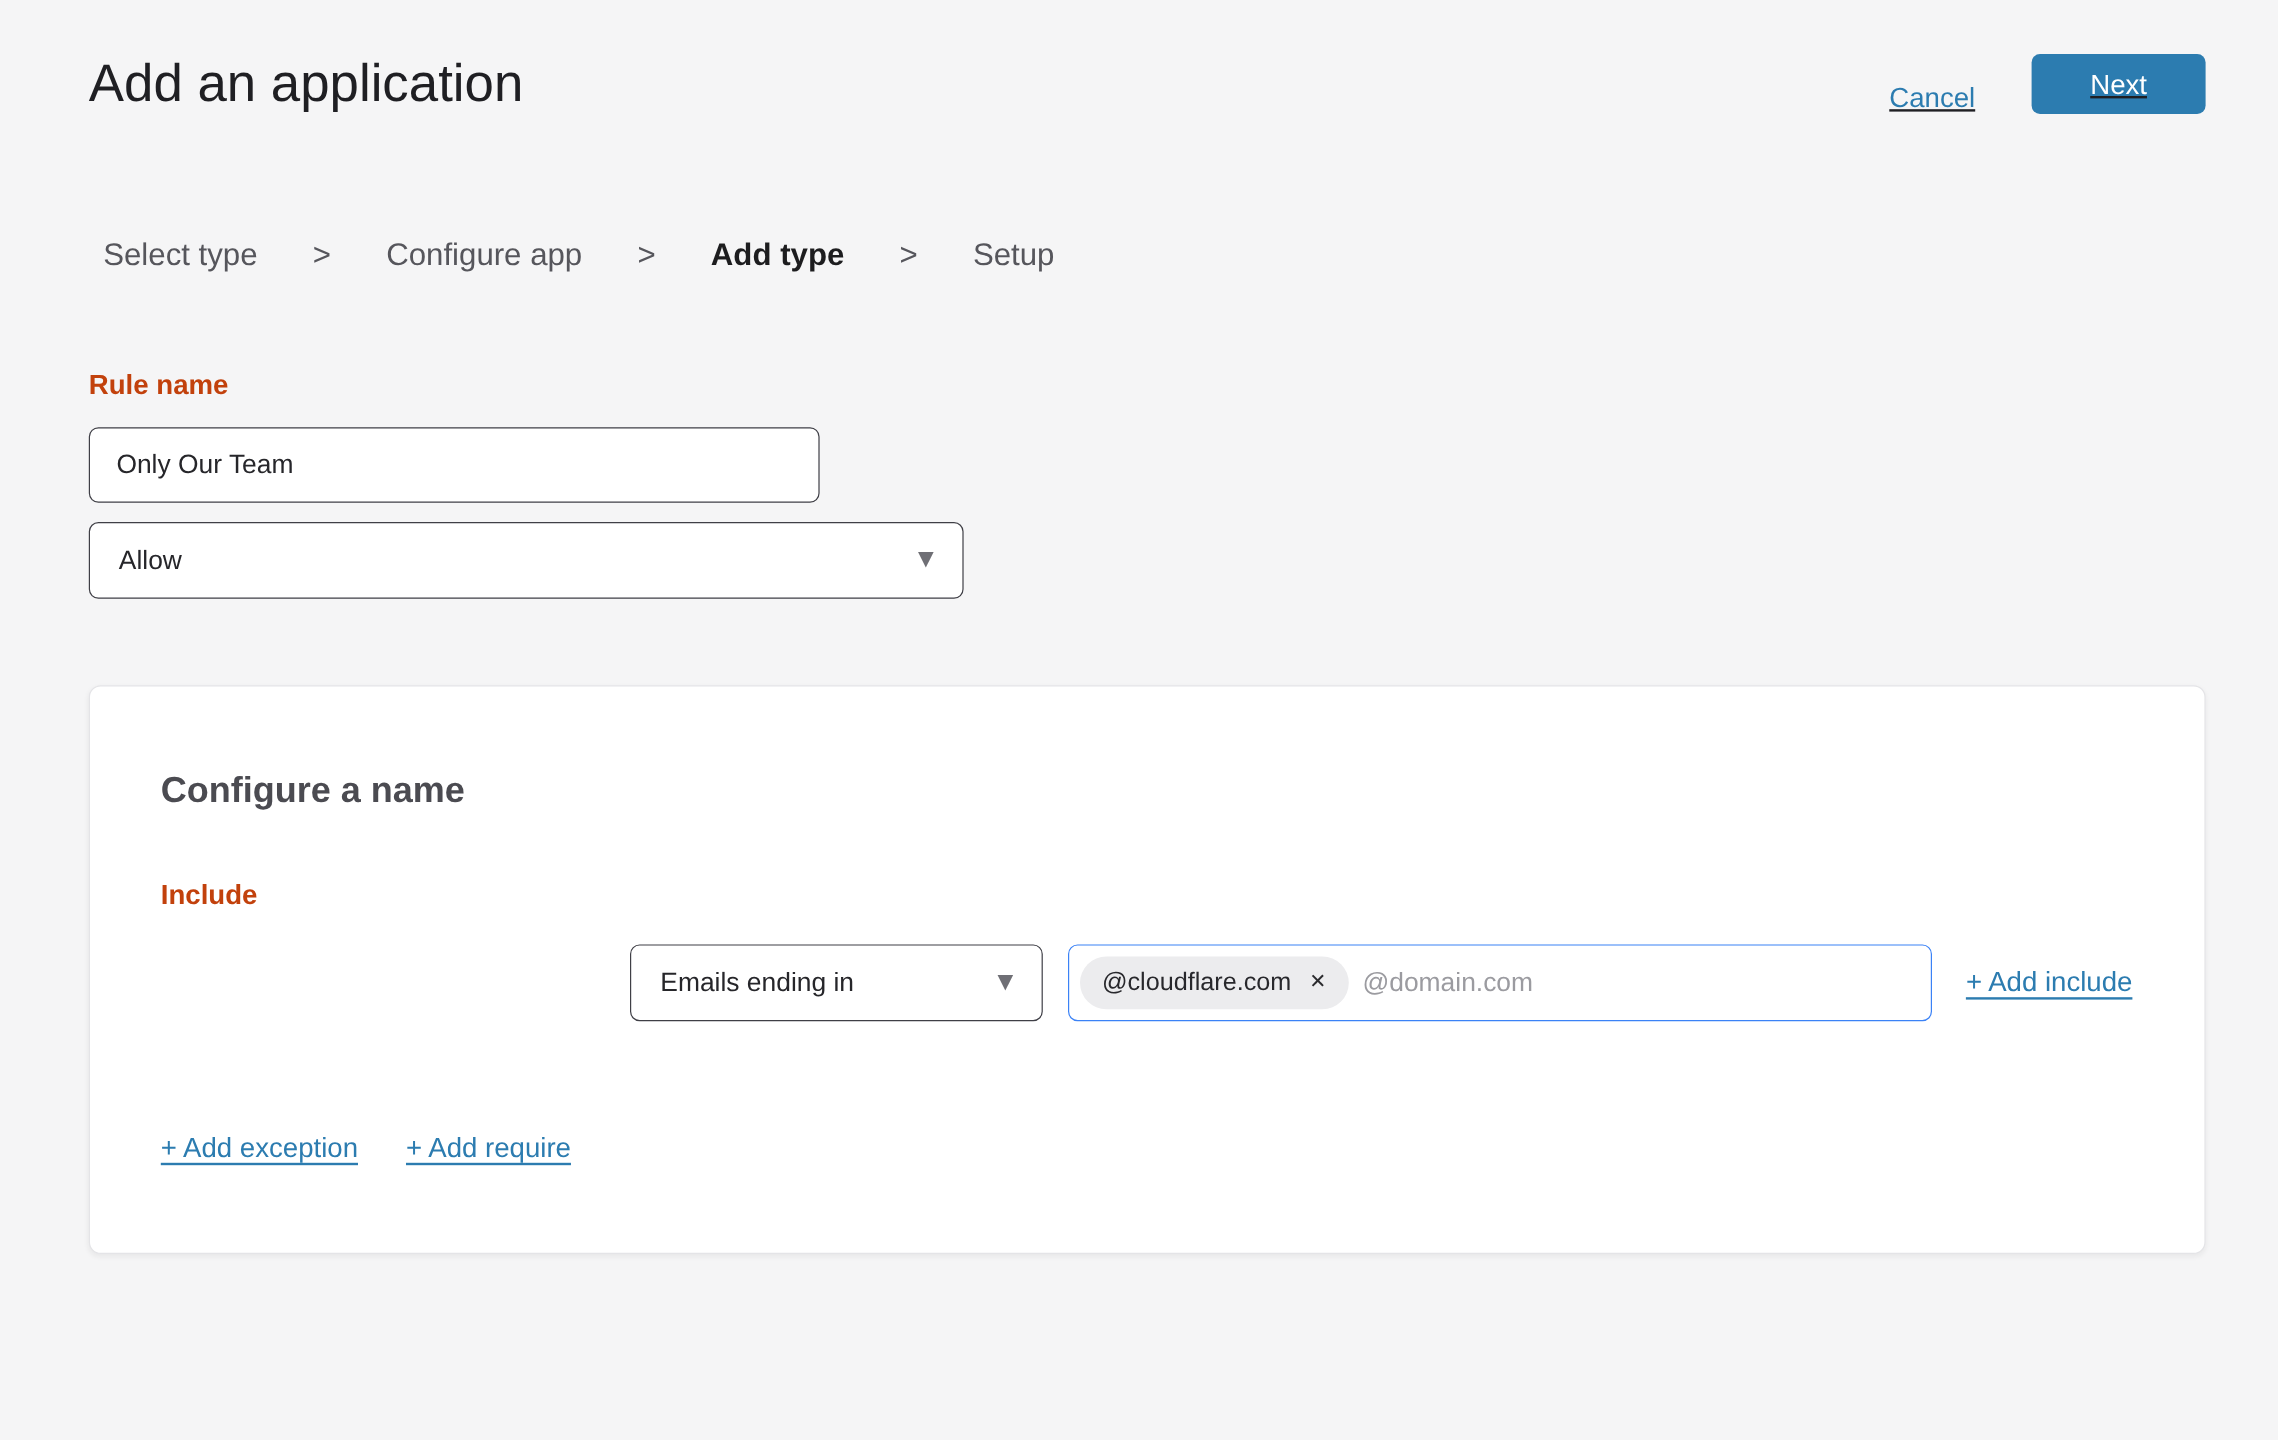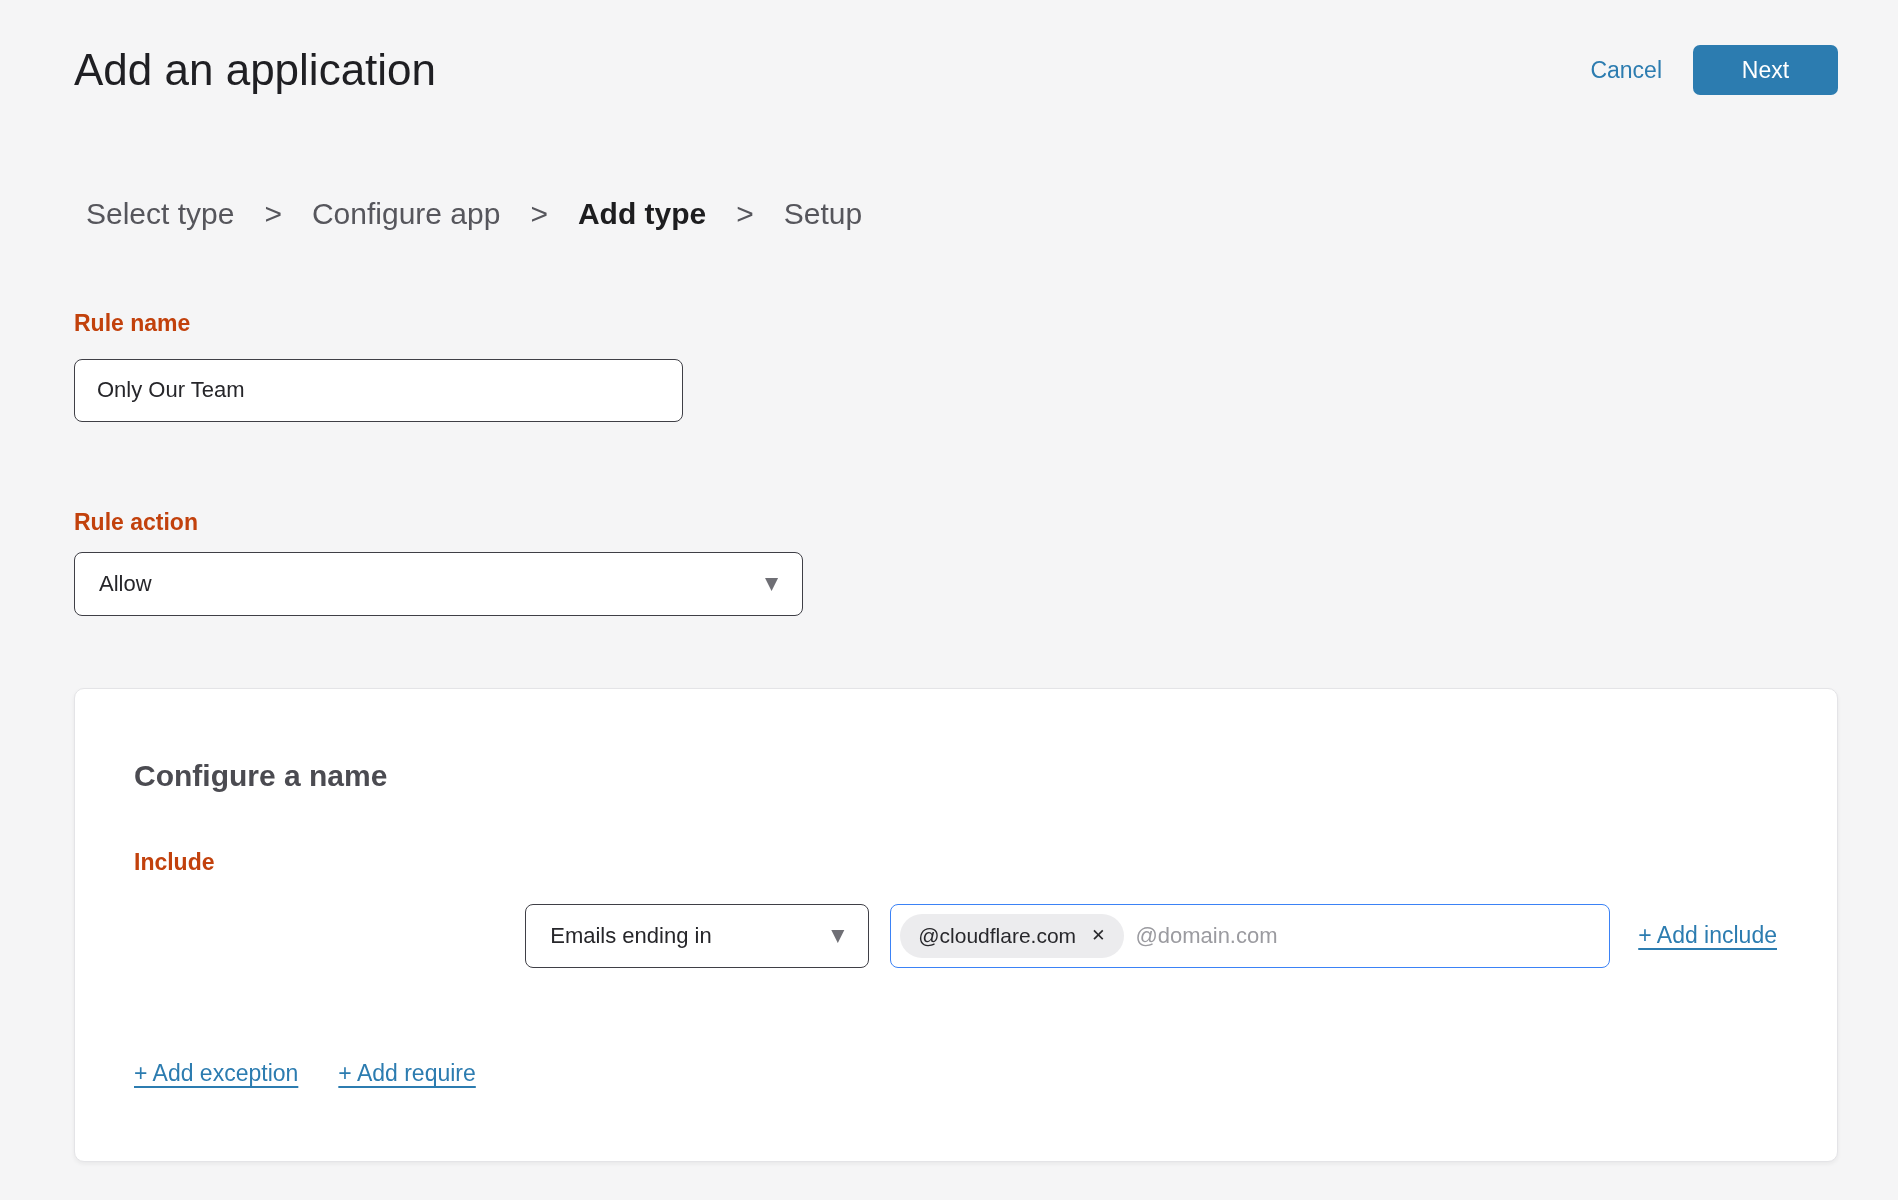--- a/index.html
+++ b/index.html
@@ -18,21 +18,21 @@
     display: flex;
     justify-content: space-between;
     align-items: center;
   }
   .page-title {
     font-size: 44px;
     font-weight: 300;
     color: #1f1f23;
     line-height: 1.2;
   }
-  .header-actions { display: flex; align-items: center; gap: 31px; }
+  .header-actions { display: flex; align-items: flex-end; gap: 47px; text-decoration: underline; }
   .cancel-link {
     font-size: 23px;
     color: #2c7cb0;
     cursor: pointer;
     text-decoration: none;
   }
   .next-button {
     width: 145px;
     height: 50px;
     background: #2c7cb0;
@@ -46,22 +46,22 @@
     justify-content: center;
     cursor: pointer;
   }
 
   
   .breadcrumb {
     margin-top: 100px;
     margin-left: 12px;
     display: flex;
     align-items: center;
-    gap: 30px;
-    font-size: 30px;
+    gap: 46px;
+    font-size: 26px;
     color: #56565c;
   }
   .breadcrumb .step { cursor: pointer; }
   .breadcrumb .step.active { font-weight: bold; color: #1d1d1f; }
   .breadcrumb .sep { color: #56565c; }
 
   
   .field-label {
     font-size: 23px;
     font-weight: bold;
@@ -211,21 +211,20 @@
     <span class="step">Configure app</span>
     <span class="sep">&gt;</span>
     <span class="step active">Add type</span>
     <span class="sep">&gt;</span>
     <span class="step">Setup</span>
   </div>
 
   <div class="field-label rule-name-label">Rule name</div>
   <input class="text-input" type="text" value="Only Our Team" style="">
 
-  <div class="field-label rule-action-label">Rule action</div>
   <div class="select-box">
     <span>Allow</span>
     <span class="caret">▼</span>
   </div>
 
   <div class="rule-card">
     <div class="card-title">Configure a name</div>
 
     <div class="field-label include-label">Include</div>
 

